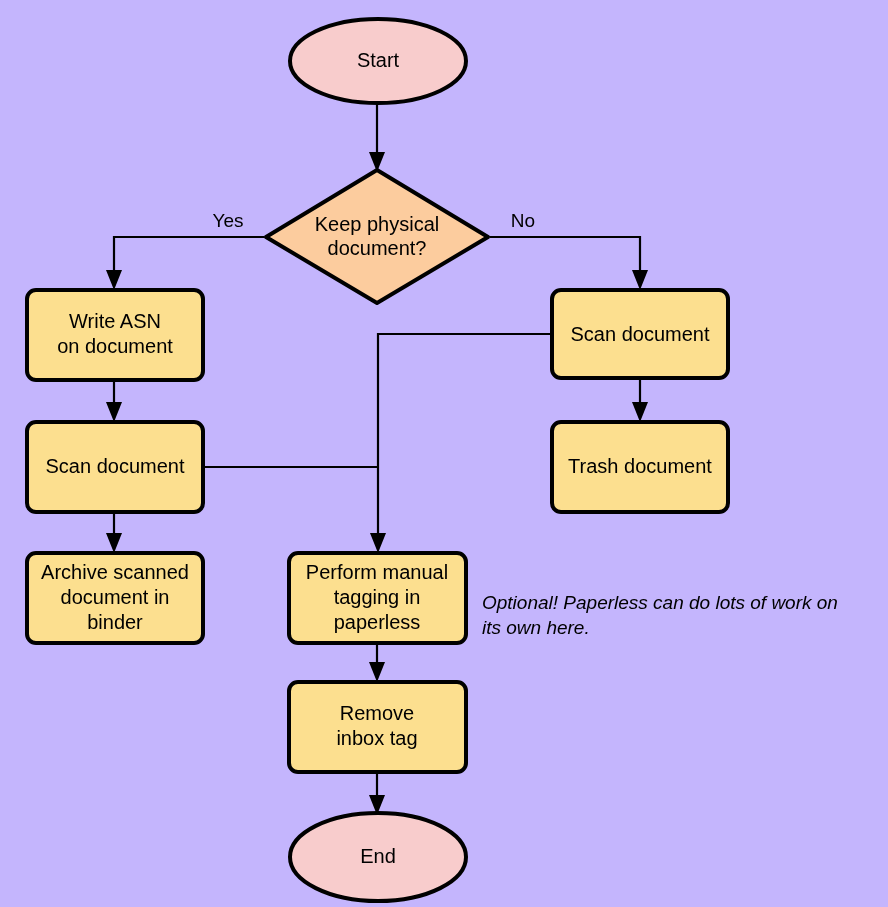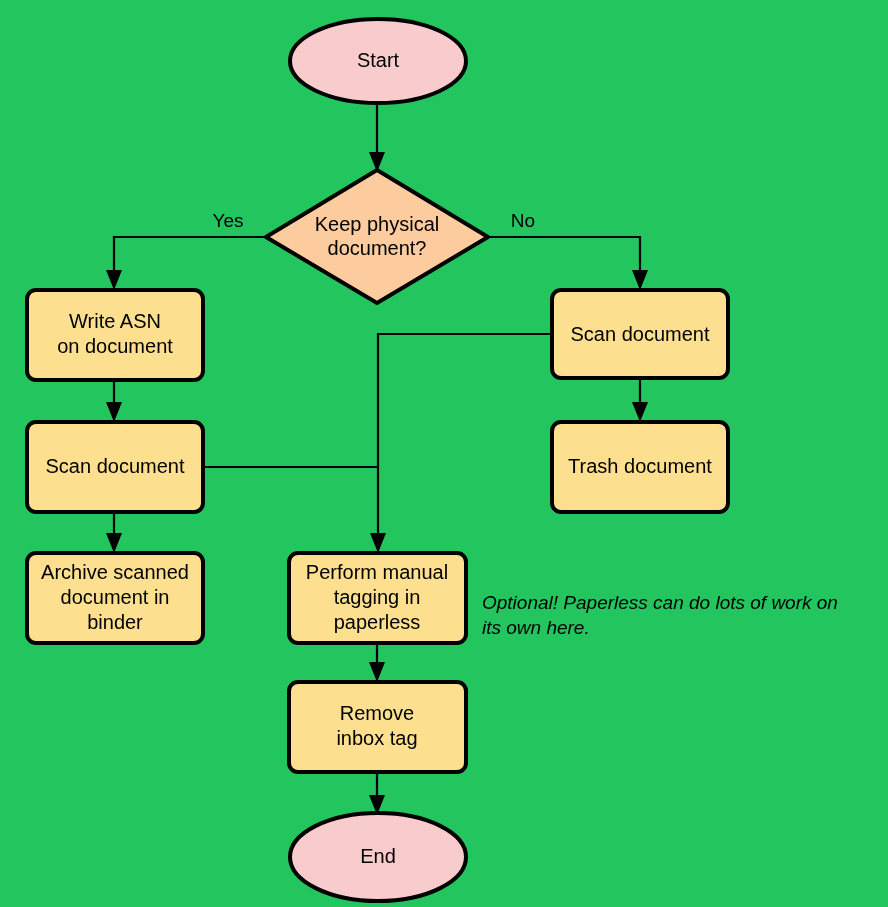--- a/index.html
+++ b/index.html
@@ -10,21 +10,21 @@
   body {
     width: 888px;
     height: 907px;
     font-family: "Liberation Sans", sans-serif;
     overflow: hidden;
   }
   #flowchart-root {
     position: relative;
     width: 888px;
     height: 907px;
-    background: #22c55e;
+    background: #c4b5fd;
     text-decoration: underline;
   }
   svg#diagram {
     display: block;
     width: 888px;
     height: 907px;
   }
   .node-shape {
     stroke: #000000;
     stroke-width: 4;

